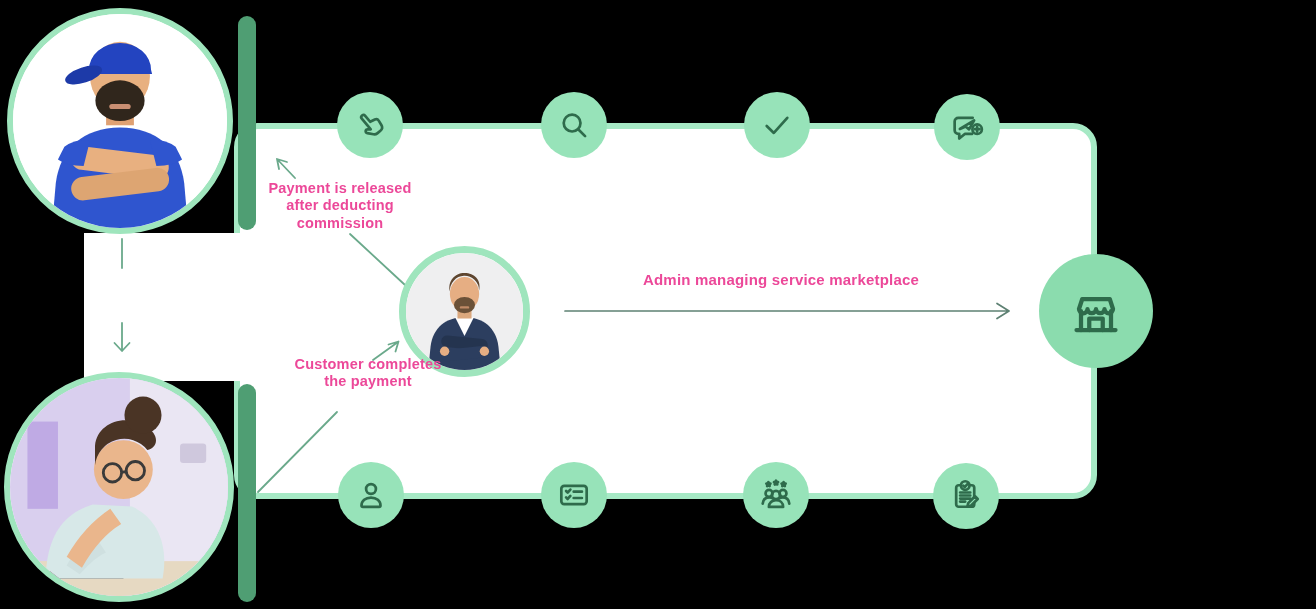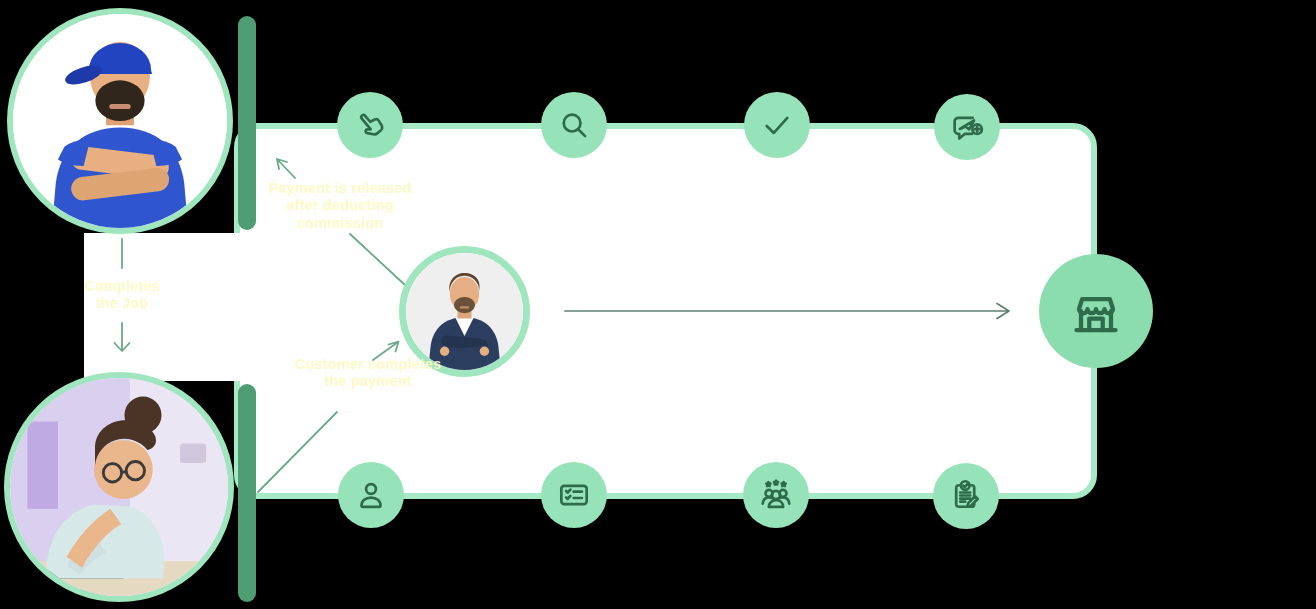--- a/index.html
+++ b/index.html
@@ -31,21 +31,21 @@
   .icircle{position:absolute;width:66px;height:66px;border-radius:50%;background:#97e3b9;
            display:flex;align-items:center;justify-content:center;z-index:5;}
   .icircle svg{width:38px;height:38px;}
   .ic{fill:none;stroke:#2e6b4b;stroke-width:1.7;stroke-linecap:round;stroke-linejoin:round;}
 
   .marketplace{position:absolute;left:1039px;top:254px;width:114px;height:114px;border-radius:50%;
                background:#8bdcae;display:flex;align-items:center;justify-content:center;z-index:5;}
   .marketplace svg{width:60px;height:60px;}
 
   
-  .lbl{position:absolute;transform:translateX(-50%);text-align:center;color:#fef9c3;
+  .lbl{position:absolute;transform:translateX(-50%);text-align:center;color:#ec4899;
        font-weight:700;font-size:14.5px;line-height:1.2;white-space:pre-line;z-index:6;
        letter-spacing:.2px;}
   .lbl.payment{left:340px;top:180px;width:190px;}
   .lbl.completes{left:122px;top:278px;width:150px;}
   .lbl.customerpay{left:368px;top:356px;width:200px;}
   .lbl.adminmg{left:781px;top:271px;width:420px;font-size:15px;}
 </style>
 </head>
 <body>
 
@@ -216,18 +216,17 @@
         <path d="M18 19.6 V12"></path>
         <path d="M9.3 19.6 v-4.6 h5.4 v4.6"></path>
         <path d="M5.2 11.2 L6.5 7.2 H17.5 L18.8 11.2 a1.7 1.7 0 0 1 -3.4 0 a1.7 1.7 0 0 1 -3.4 0 a1.7 1.7 0 0 1 -3.4 0 a1.7 1.7 0 0 1 -3.4 0 z"></path>
       </g>
     </svg>
   </div>
 
   <div class="lbl payment">Payment is released
 after deducting
 commission</div>
-  <div class="lbl completes">Completes
-the Job</div>
   <div class="lbl customerpay">Customer completes
 the payment</div>
+  <div class="lbl adminmg">Admin managing service marketplace</div>
 
 </div>
 
 </body></html>

